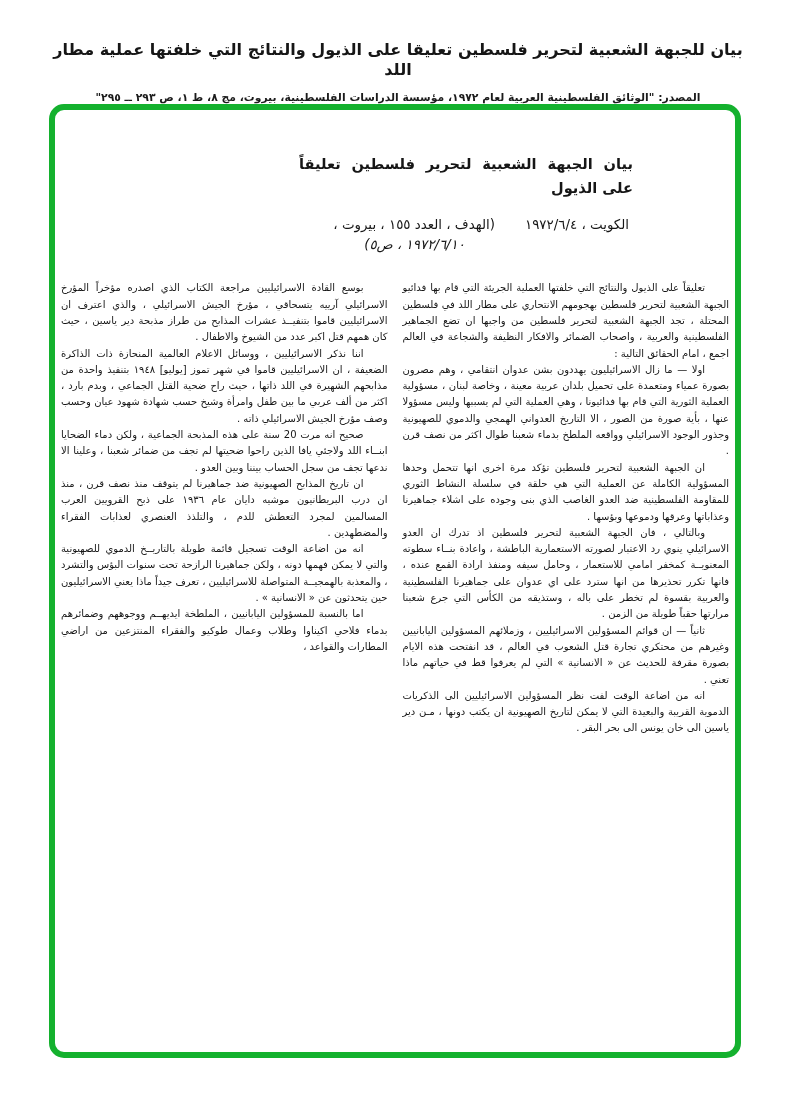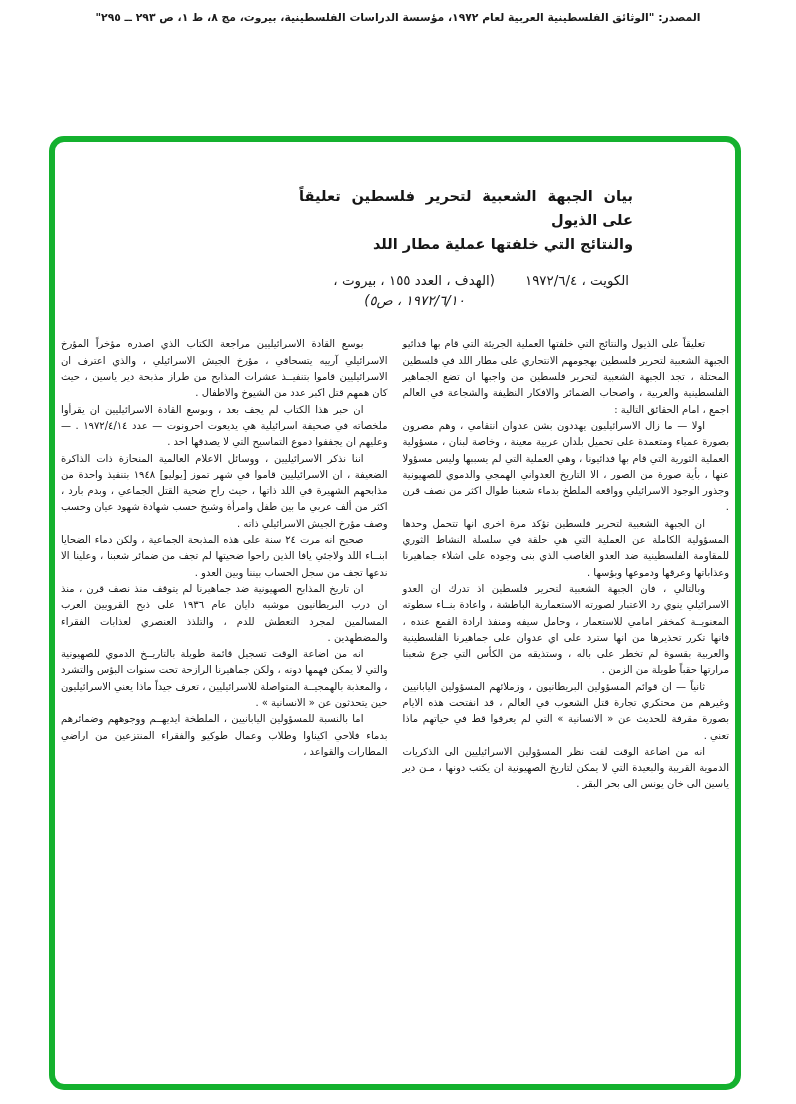--- a/index.html
+++ b/index.html
@@ -39,21 +39,20 @@
   .frame {
     position: absolute;
     left: 49px;
     top: 104px;
     width: 692px;
     height: 954px;
     box-sizing: border-box;
     border: 6px solid #14b12e;
     border-radius: 15px;
     background: #ffffff;
-    margin-top: 32px;
   }
   .doc-heading {
     direction: rtl;
     width: 334px;
     margin: 42px 102px 0 auto;
     font-weight: bold;
     font-size: 14.6px;
     line-height: 1.65;
     text-align: justify;
   }
@@ -84,52 +83,51 @@
   .col p {
     margin: 0;
     text-indent: 24px;
   }
 </style>
 </head>
 <body>
 
 <div class="sheet">
 
+  <h1 class="page-title">بيان للجبهة الشعبية لتحرير فلسطين تعليقا على الذيول والنتائج التي خلفتها عملية مطار اللد</h1>
 
   <div class="source-line">المصدر: "الوثائق الفلسطينية العربية لعام ١٩٧٢، مؤسسة الدراسات الفلسطينية، بيروت، مج ٨، ط ١، ص ٢٩٣ ــ ٢٩٥"</div>
 
   <div class="frame">
 
     <div class="doc-heading">
       <span class="h-line">بيان الجبهة الشعبية لتحرير فلسطين تعليقاً على الذيول</span>
-      <span class="h-line">والنتائج التي خلفتها عملية مطار اللد</span>
     </div>
 
     <div class="dateline">
       <div class="kuwait">الكويت ، ١٩٧٢/٦/٤</div>
       <div class="citation">
         <div class="cit-line1">(الهدف ، العدد ١٥٥ ، بيروت ،</div>
         <div class="cit-line2">١٩٧٢/٦/١٠ ، ص٥)</div>
       </div>
     </div>
 
     <div class="columns">
       <div class="col">
         <p>تعليقاً على الذيول والنتائج التي خلفتها العملية الجريئة التي قام بها فدائيو الجبهة الشعبية لتحرير فلسطين بهجومهم الانتحاري على مطار اللد في فلسطين المحتلة ، تجد الجبهة الشعبية لتحرير فلسطين من واجبها ان تضع الجماهير الفلسطينية والعربية ، واصحاب الضمائر والافكار النظيفة والشجاعة في العالم اجمع ، امام الحقائق التالية :</p>
         <p>اولا — ما زال الاسرائيليون يهددون بشن عدوان انتقامي ، وهم مصرون بصورة عمياء ومتعمدة على تحميل بلدان عربية معينة ، وخاصة لبنان ، مسؤولية العملية الثورية التي قام بها فدائيونا ، وهي العملية التي لم يسببها وليس مسؤولا عنها ، بأية صورة من الصور ، الا التاريخ العدواني الهمجي والدموي للصهيونية وجذور الوجود الاسرائيلي وواقعه الملطخ بدماء شعبنا طوال اكثر من نصف قرن .</p>
         <p>ان الجبهة الشعبية لتحرير فلسطين تؤكد مرة اخرى انها تتحمل وحدها المسؤولية الكاملة عن العملية التي هي حلقة في سلسلة النشاط الثوري للمقاومة الفلسطينية ضد العدو الغاصب الذي بنى وجوده على اشلاء جماهيرنا وعذاباتها وعرقها ودموعها وبؤسها .</p>
         <p>وبالتالي ، فان الجبهة الشعبية لتحرير فلسطين اذ تدرك ان العدو الاسرائيلي ينوي رد الاعتبار لصورته الاستعمارية الباطشة ، واعادة بنــاء سطوته المعنويــة كمخفر امامي للاستعمار ، وحامل سيفه ومنفذ ارادة القمع عنده ، فانها تكرر تحذيرها من انها سترد على اي عدوان على جماهيرنا الفلسطينية والعربية بقسوة لم تخطر على باله ، وستذيقه من الكأس التي جرع شعبنا مرارتها حقباً طويلة من الزمن .</p>
-        <p>ثانياً — ان قوائم المسؤولين البريطانيون ، وزملائهم المسؤولين اليابانيين وغيرهم من محتكري تجارة قتل الشعوب في العالم ، قد انفتحت هذه الايام بصورة مقرفة للحديث عن « الانسانية » التي لم يعرفوا قط في حياتهم ماذا تعني .</p>
+        <p>ثانياً — ان قوائم المسؤولين الاسرائيليين ، وزملائهم المسؤولين اليابانيين وغيرهم من محتكري تجارة قتل الشعوب في العالم ، قد انفتحت هذه الايام بصورة مقرفة للحديث عن « الانسانية » التي لم يعرفوا قط في حياتهم ماذا تعني .</p>
         <p>انه من اضاعة الوقت لفت نظر المسؤولين الاسرائيليين الى الذكريات الدموية القريبة والبعيدة التي لا يمكن لتاريخ الصهيونية ان يكتب دونها ، مـن دير ياسين الى خان يونس الى بحر البقر .</p>
       </div>
       <div class="col">
         <p>بوسع القادة الاسرائيليين مراجعة الكتاب الذي اصدره مؤخراً المؤرخ الاسرائيلي آرييه يتسحاقي ، مؤرخ الجيش الاسرائيلي ، والذي اعترف ان الاسرائيليين قاموا بتنفيــذ عشرات المذابح من طراز مذبحة دير ياسين ، حيث كان همهم قتل اكبر عدد من الشيوخ والاطفال .</p>
-        <p>ان حبر هذا الكتاب لم يجف بعد ، وبوسع القادة الاسرائيليين ان يقرأوا ملخصاته في صحيفة اسرائيلية هي يديعوت احرونوت — عدد ١٩٧٢/٤/١٤ . — وعليهم ان يجففوا دموع التماسيح التي لا يصدقها احد .</p>
         <p>اننا نذكر الاسرائيليين ، ووسائل الاعلام العالمية المنحازة ذات الذاكرة الضعيفة ، ان الاسرائيليين قاموا في شهر تموز [يوليو] ١٩٤٨ بتنفيذ واحدة من مذابحهم الشهيرة في اللد ذاتها ، حيث راح ضحية القتل الجماعي ، وبدم بارد ، اكثر من ألف عربي ما بين طفل وامرأة وشيخ حسب شهادة شهود عيان وحسب وصف مؤرخ الجيش الاسرائيلي ذاته .</p>
-        <p>صحيح انه مرت ٢٤ سنة على هذه المذبحة الجماعية ، ولكن دماء الضحايا ابنــاء اللد ولاجئي يافا الذين راحوا ضحيتها لم تجف من ضمائر شعبنا ، وعلينا الا ندعها تجف من سجل الحساب بيننا وبين العدو .</p>
+        <p>صحيح انه مرت 20 سنة على هذه المذبحة الجماعية ، ولكن دماء الضحايا ابنــاء اللد ولاجئي يافا الذين راحوا ضحيتها لم تجف من ضمائر شعبنا ، وعلينا الا ندعها تجف من سجل الحساب بيننا وبين العدو .</p>
         <p>ان تاريخ المذابح الصهيونية ضد جماهيرنا لم يتوقف منذ نصف قرن ، منذ ان درب البريطانيون موشيه دايان عام ١٩٣٦ على ذبح القرويين العرب المسالمين لمجرد التعطش للدم ، والتلذذ العنصري لعذابات الفقراء والمضطهدين .</p>
         <p>انه من اضاعة الوقت تسجيل قائمة طويلة بالتاريــخ الدموي للصهيونية والتي لا يمكن فهمها دونه ، ولكن جماهيرنا الرازحة تحت سنوات البؤس والتشرد ، والمعذبة بالهمجيــة المتواصلة للاسرائيليين ، تعرف جيداً ماذا يعني الاسرائيليون حين يتحدثون عن « الانسانية » .</p>
         <p>اما بالنسبة للمسؤولين اليابانيين ، الملطخة ايديهــم ووجوههم وضمائرهم بدماء فلاحي اكيناوا وطلاب وعمال طوكيو والفقراء المنتزعين من اراضي المطارات والقواعد ،</p>
       </div>
     </div>
 
   </div>
 </div>
 
 </body></html>

